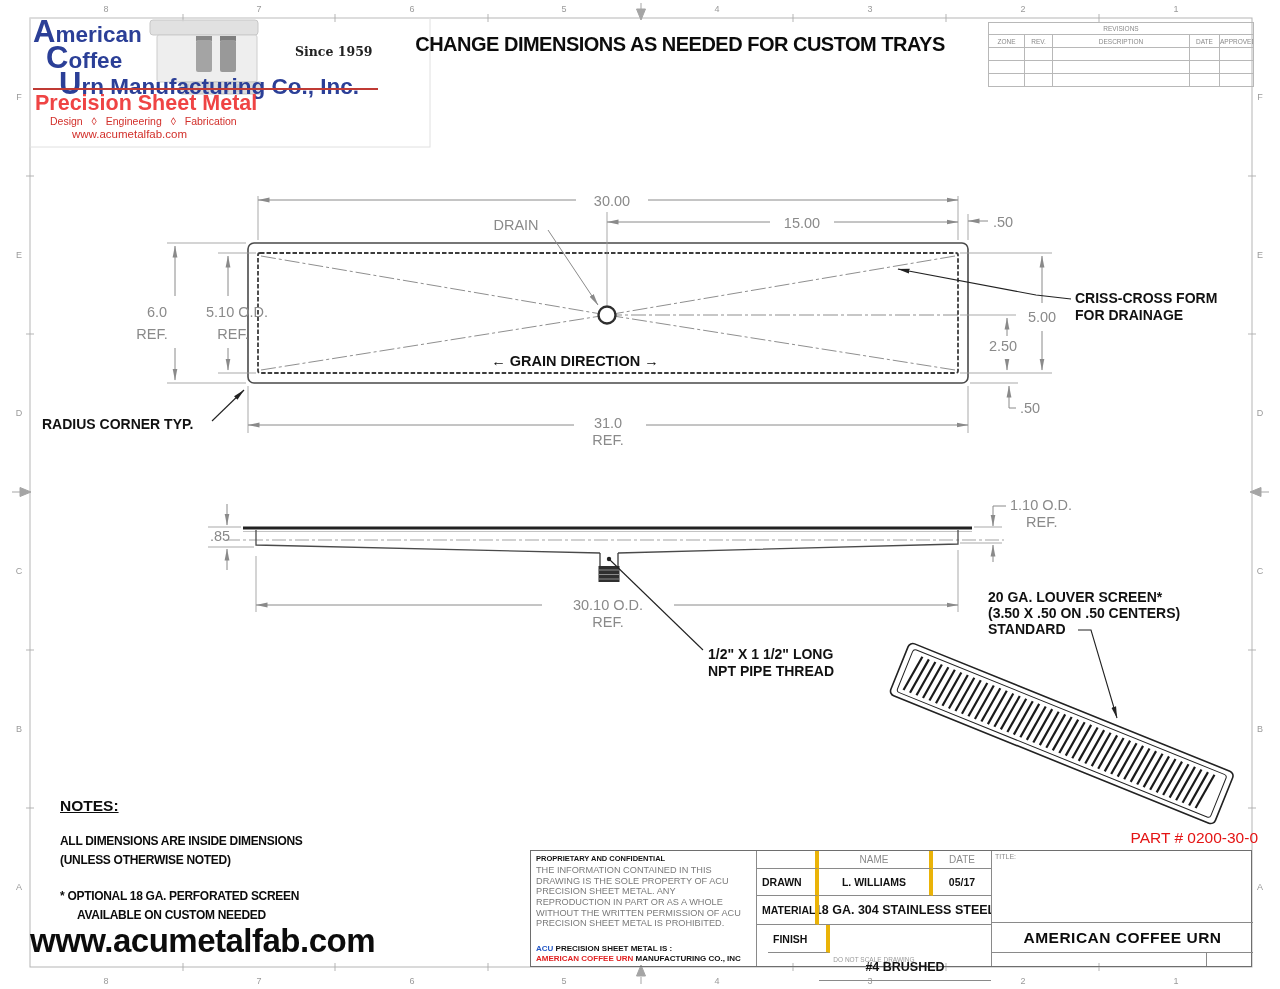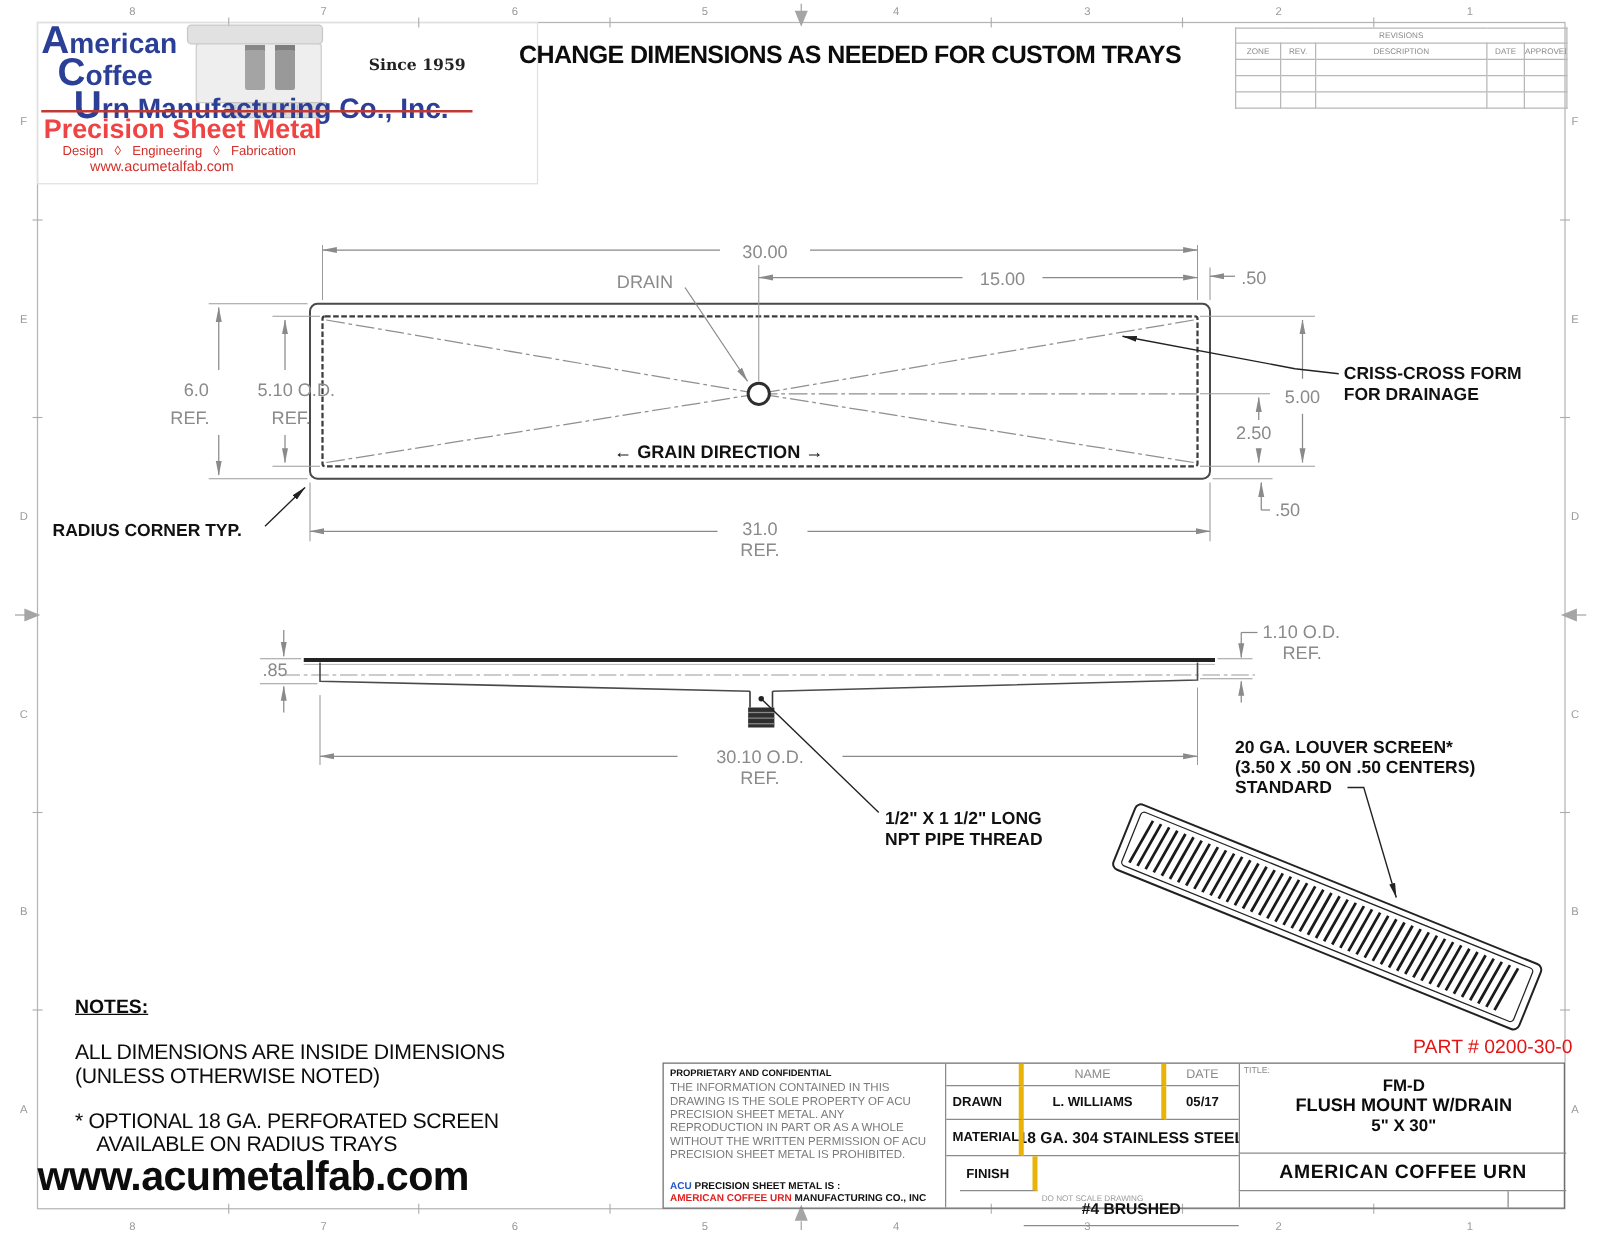--- a/index.html
+++ b/index.html
@@ -31,21 +31,21 @@
   .rev{left:988px;top:22px;width:265px;border-collapse:collapse;table-layout:fixed;z-index:3;}
   .rev td,.rev th{border:1px solid #b8b8b8;font-size:6.5px;font-weight:normal;color:#8a8a8a;
                   text-align:center;padding:0;height:12px;overflow:hidden;}
   .rev .ttl{height:11px;}
 
   .part-number{left:1000px;top:829px;width:258px;text-align:right;font-weight:normal;font-size:15.5px;
                color:#e41414;z-index:3;white-space:nowrap;}
 
   .notes{left:60px;top:797px;z-index:3;color:#0c0c0c;}
   .notes-h{font-weight:bold;font-size:15.5px;text-decoration:underline;}
-  .notes-l{font-weight:normal;font-size:17px;letter-spacing:-0.3px;line-height:19px;white-space:nowrap;}
+  .notes-l{font-weight:bold;font-size:12px;letter-spacing:-0.3px;line-height:19px;white-space:nowrap;}
   .mt1{margin-top:17px;} .ind{padding-left:17px;}
 
   .bigurl{left:30px;top:922px;font-weight:bold;font-size:33px;letter-spacing:-0.5px;color:#0c0c0c;
           z-index:3;white-space:nowrap;}
 
   
   .tblock{left:530px;top:850px;width:722px;height:117px;border:1px solid #6e6e6e;box-sizing:border-box;z-index:3;}
   .tb{position:absolute;box-sizing:border-box;overflow:hidden;}
   .bl{border-left:1px solid #8a8a8a;} .bb{border-bottom:1px solid #8a8a8a;} .br{border-right:4px solid #eab308;}
   .prop{left:0;top:0;width:226px;height:115px;border-right:1px solid #8a8a8a;padding:3px 5px;}
@@ -403,21 +403,21 @@
 </tbody>
     </table>
 
 <div class="abs part-number">PART # 0200-30-0</div>
 
 <div class="abs notes">
   <div class="notes-h">NOTES:</div>
   <div class="notes-l mt1">ALL DIMENSIONS ARE INSIDE DIMENSIONS</div>
   <div class="notes-l">(UNLESS OTHERWISE NOTED)</div>
   <div class="notes-l mt1">* OPTIONAL 18 GA. PERFORATED SCREEN</div>
-  <div class="notes-l ind">AVAILABLE ON RADIUS TRAYS</div>
+  <div class="notes-l ind">AVAILABLE ON CUSTOM NEEDED</div>
 </div>
 
 <div class="abs bigurl">www.acumetalfab.com</div>
 
 <div class="abs tblock">
 
   <div class="tb prop">
     <div class="prop-h">PROPRIETARY AND CONFIDENTIAL</div>
     <div class="prop-b">THE INFORMATION CONTAINED IN THIS DRAWING IS THE SOLE PROPERTY OF ACU PRECISION SHEET METAL.  ANY REPRODUCTION IN PART OR AS A WHOLE WITHOUT THE WRITTEN PERMISSION OF ACU PRECISION SHEET METAL IS PROHIBITED.</div>
     <div class="owner">
@@ -437,24 +437,19 @@
   <div class="tb cell-lab bb br" style="left:226px;top:45px;width:62px;height:29px;">MATERIAL</div>
   <div class="tb cell-big bb" style="left:288px;top:45px;width:172px;height:29px;">18 GA. 304 STAINLESS STEEL</div>
 
   <div class="tb cell-lab bb br" style="left:226px;top:74px;width:62px;height:28px;margin-left:11px;">FINISH</div>
   <div class="tb cell-big bb" style="left:288px;top:74px;width:172px;height:28px;margin-top:28px;">#4 BRUSHED</div>
 
   <div class="tb scale-note" style="left:226px;top:102px;width:234px;height:13px;">DO NOT SCALE DRAWING</div>
 
   <div class="tb bl bb" style="left:460px;top:0;width:262px;height:72px;">
     <div class="title-lab">TITLE:</div>
-    <div class="title-lines">
-      <div class="tl1">FM-D</div>
-      <div class="tl2">FLUSH MOUNT W/DRAIN</div>
-      <div class="tl3">5" X 30"</div>
-    </div>
   </div>
   <div class="tb bl bb company" style="left:460px;top:72px;width:262px;height:30px;">AMERICAN COFFEE URN</div>
   <div class="tb bl" style="left:460px;top:102px;width:215px;height:13px;"></div>
   <div class="tb bl" style="left:675px;top:102px;width:47px;height:13px;"></div>
 </div>
 
 </div>
 
 </body></html>

